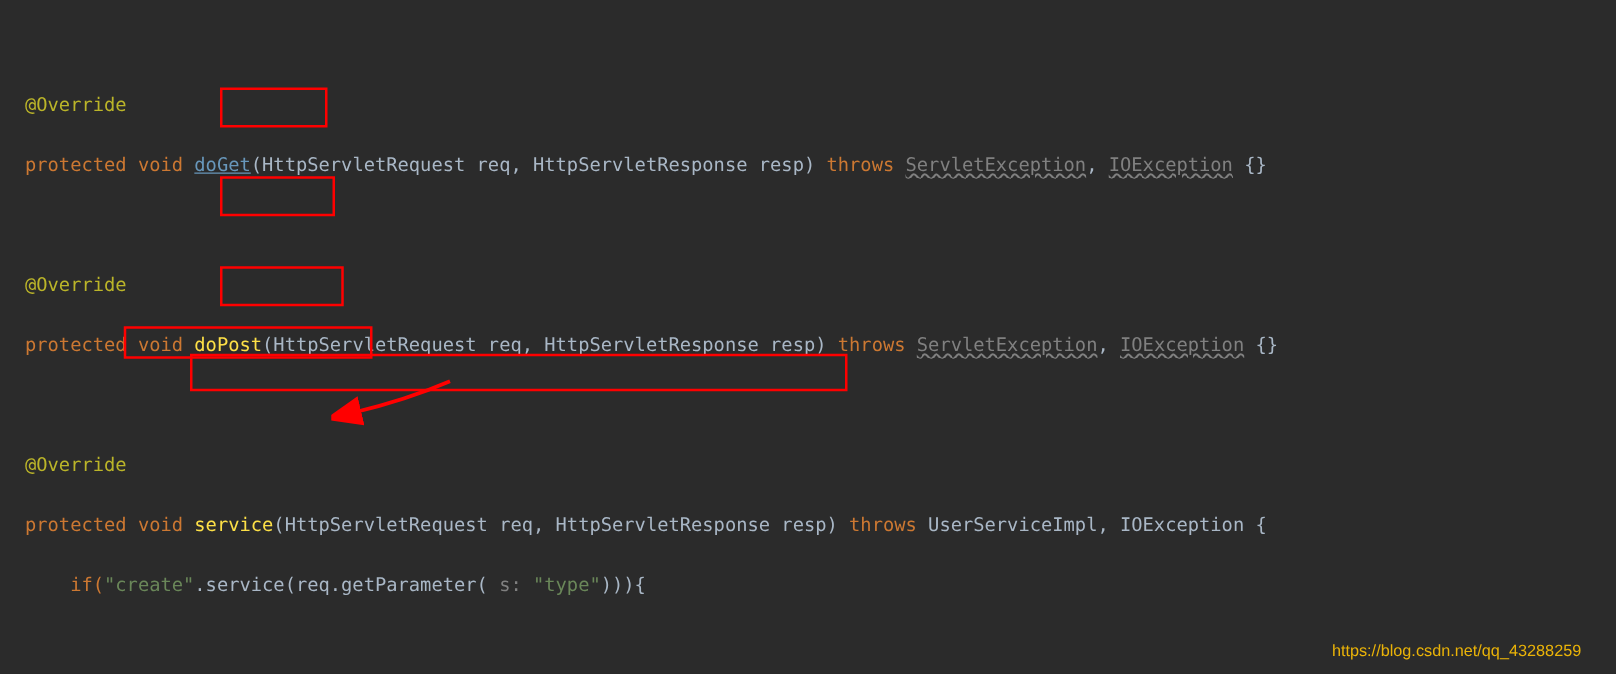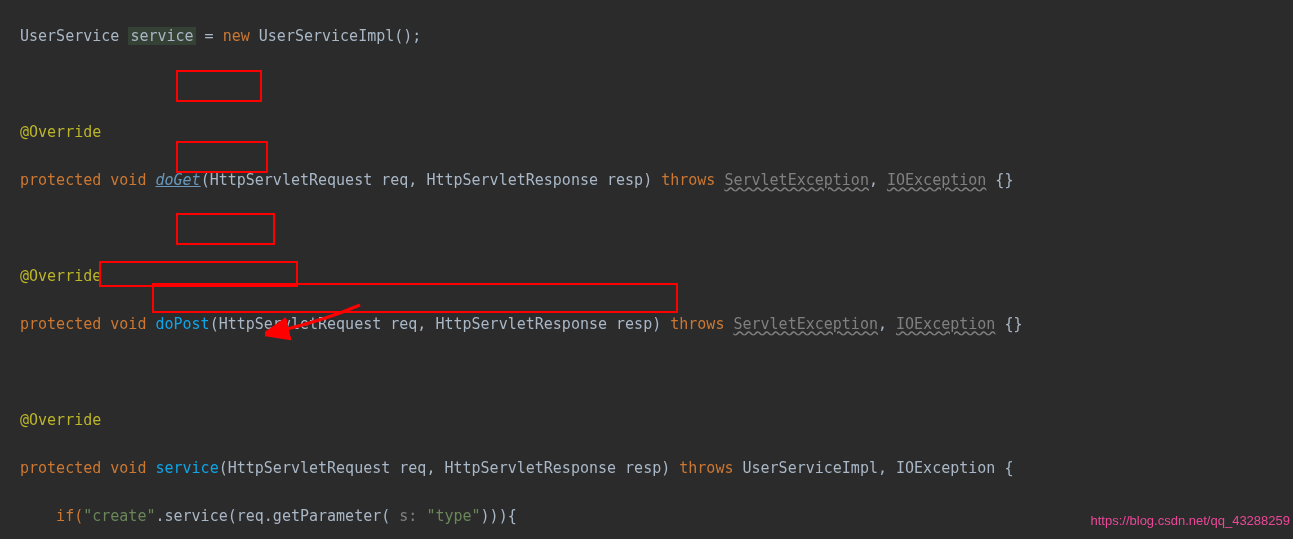--- a/index.html
+++ b/index.html
@@ -18,32 +18,31 @@
     .code-container {
       padding: 0 0 0 20px;
       white-space: pre;
     }
     .line {
       height: 24px;
       position: relative;
     }
     .keyword { color: #cc7832; }
     .type { color: #a9b7c6; }
-    .method-decl { color: #0ea5e9; }
+    .method-decl { color: #fde047; }
     .string { color: #6a8759; }
     .annotation { color: #bbb529; margin-top: 42px; }
     .comment-gray { color: #808080; }
     .var-highlight { 
       background: #344134; 
       padding: 0 2px;
     }
     .underline-link {
       color: #6897bb;
       text-decoration: underline;
-      font-style: italic;
     }
     .underline-wavy {
       text-decoration: underline;
       text-decoration-style: wavy;
       text-decoration-color: #808080;
       color: #808080;
     }
     
     .red-box {
       position: absolute;
@@ -59,32 +58,31 @@
     .arrow-svg {
       position: absolute;
       top: 295px;
       left: 265px;
       pointer-events: none;
     }
     
     .watermark {
       position: absolute;
       bottom: 6px;
-      right: 3px;
-      color: #ec4899;
+      right: 28px;
+      color: #eab308;
       font-size: 13px;
       font-family: sans-serif;
       margin-left: 45px;
     }
   </style>
 </head>
 <body>
 
 <div class="code-container">
-<div class="line"><span class="type">UserService </span><span class="var-highlight">service</span><span> = </span><span class="keyword">new</span><span> UserServiceImpl();</span></div>
 <div class="line"></div>
 <div class="line"><span class="annotation">@Override</span></div>
 <div class="line"><span class="keyword">protected void </span><span class="method-decl underline-link">doGet</span><span>(HttpServletRequest req, HttpServletResponse resp) </span><span class="keyword">throws </span><span class="underline-wavy">ServletException</span><span>, </span><span class="underline-wavy">IOException</span><span> {}</span></div>
 <div class="line"></div>
 <div class="line"><span class="annotation">@Override</span></div>
 <div class="line"><span class="keyword">protected void </span><span class="method-decl">doPost</span><span>(HttpServletRequest req, HttpServletResponse resp) </span><span class="keyword">throws </span><span class="underline-wavy">ServletException</span><span>, </span><span class="underline-wavy">IOException</span><span> {}</span></div>
 <div class="line"></div>
 <div class="line"><span class="annotation">@Override</span></div>
 <div class="line"><span class="keyword">protected void </span><span class="method-decl">service</span><span>(HttpServletRequest req, HttpServletResponse resp) </span><span class="keyword">throws </span><span>UserServiceImpl, IOException {</span></div>
 <div class="line"><span class="keyword">    if(</span><span class="string">"create"</span><span>.service(req.getParameter( </span><span class="comment-gray">s: </span><span class="string">"type"</span><span>))){</span></div>

